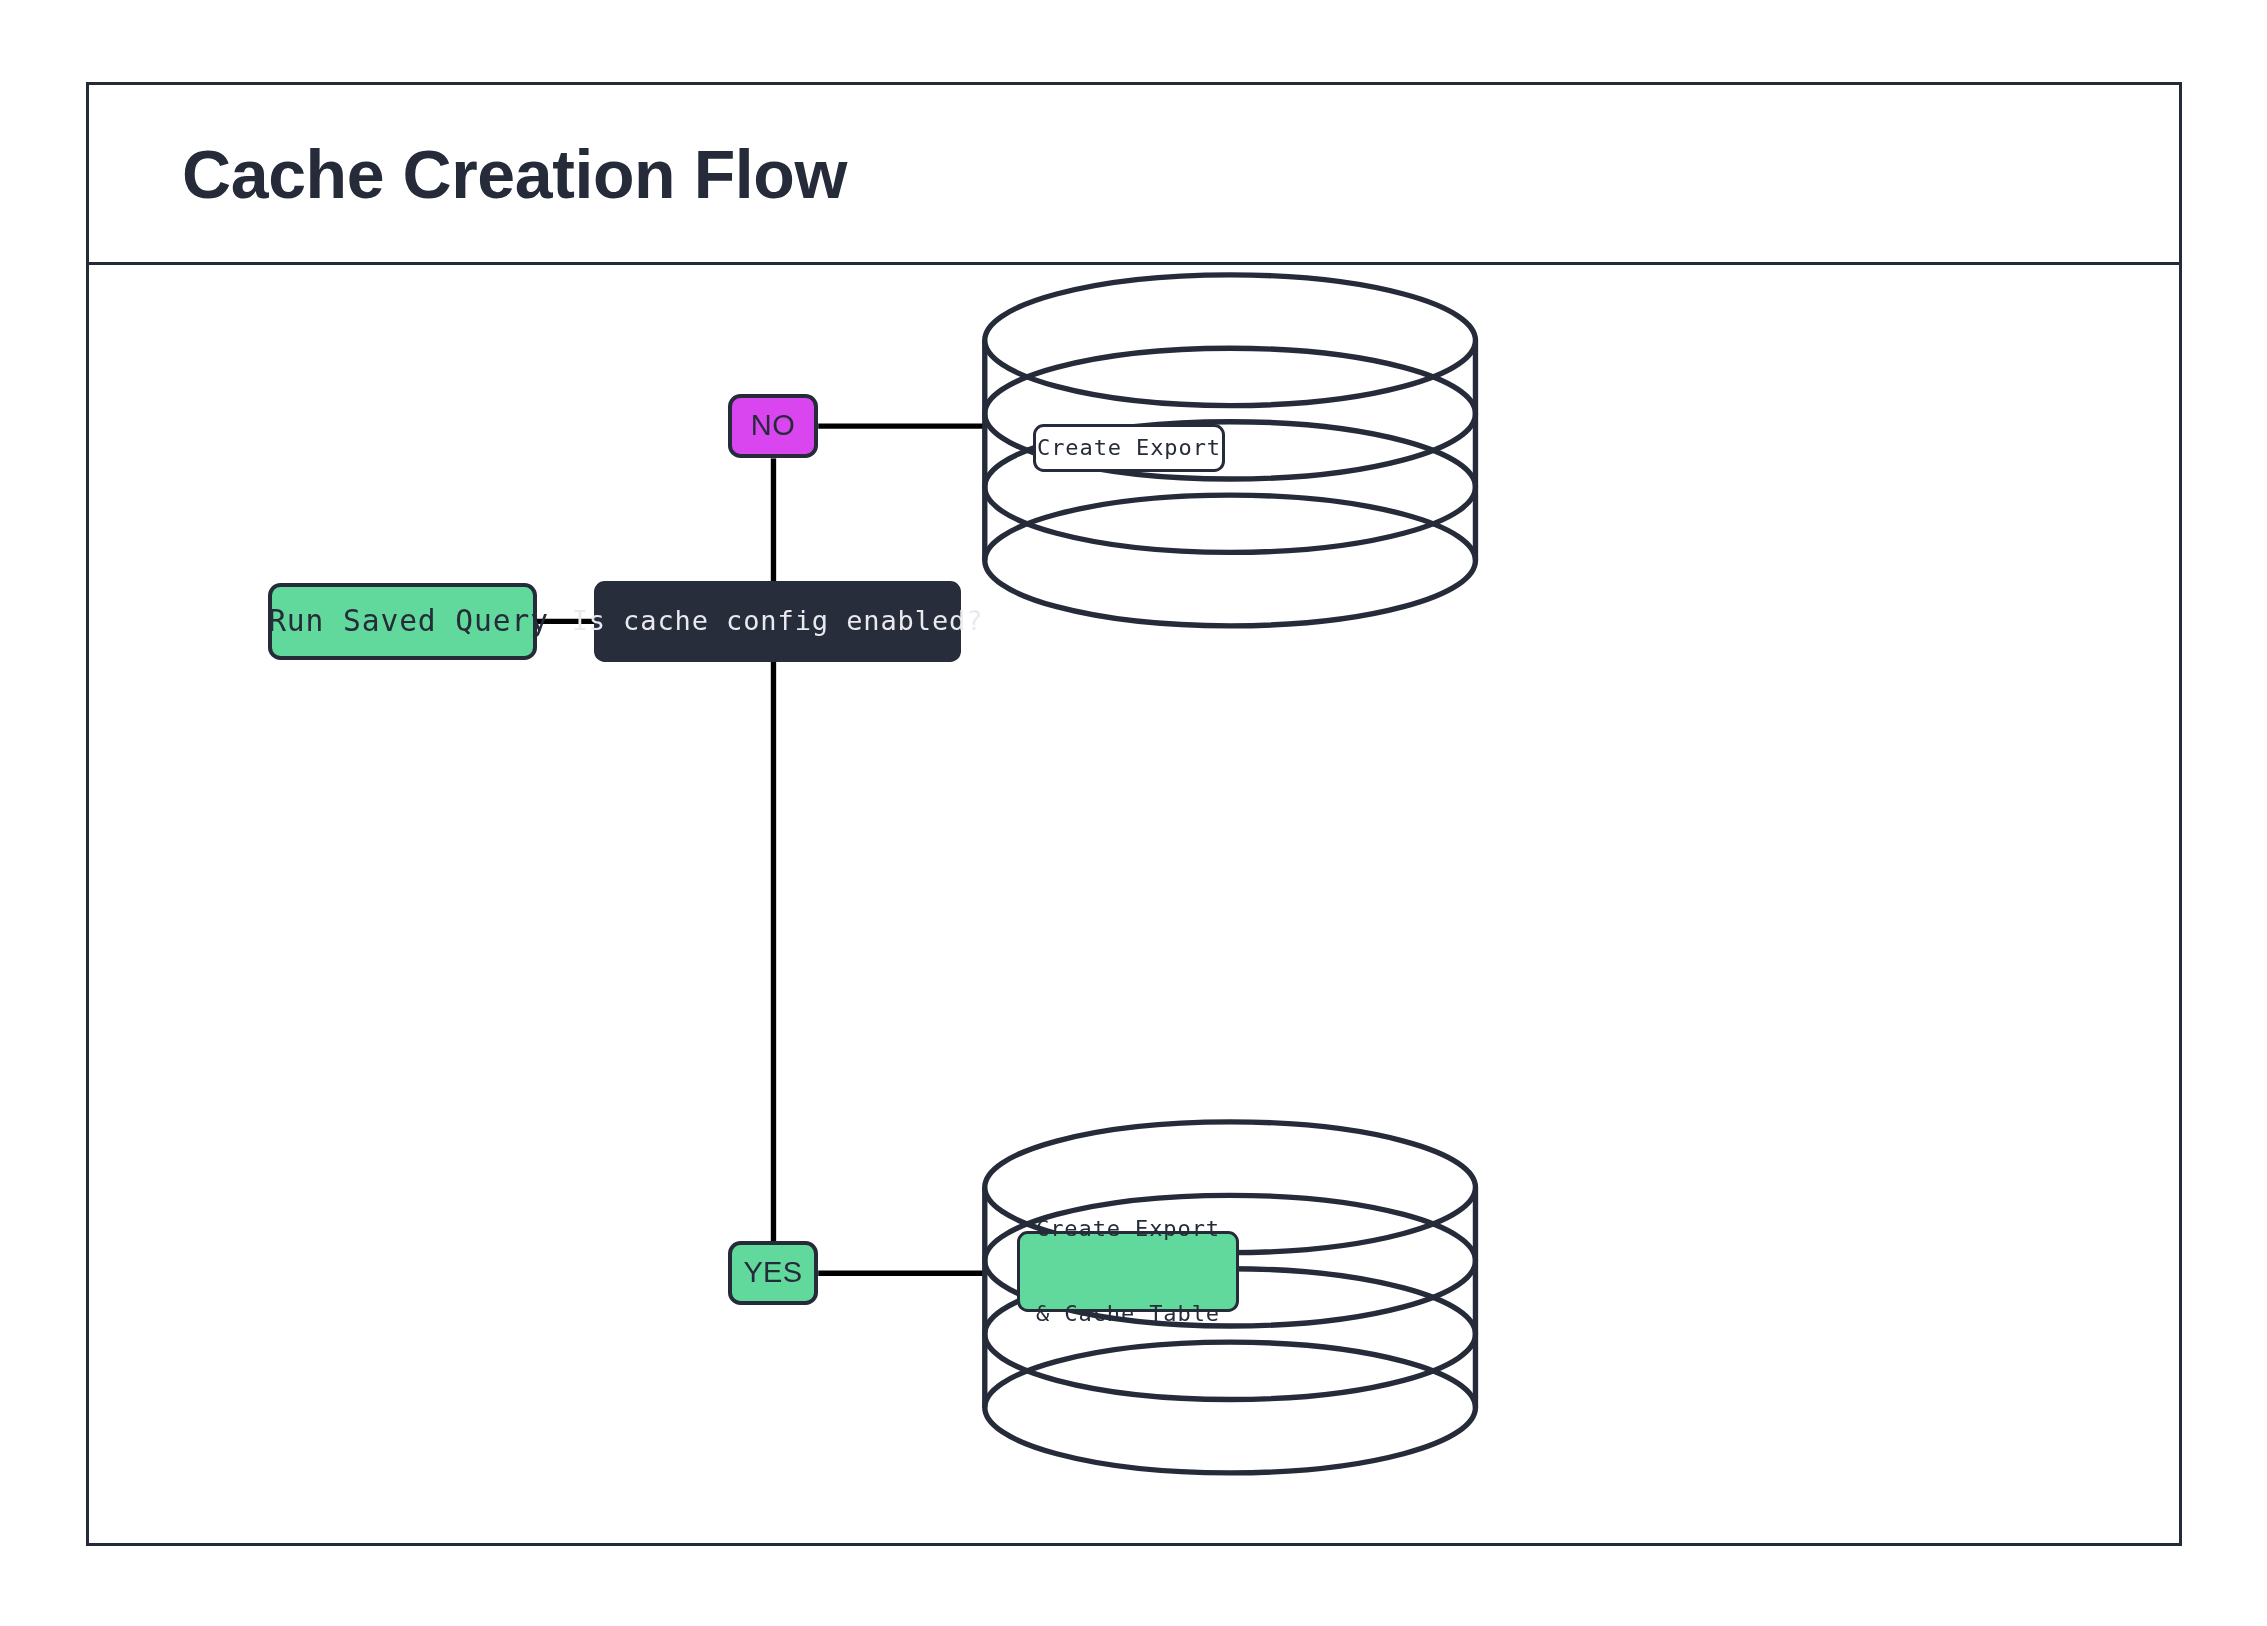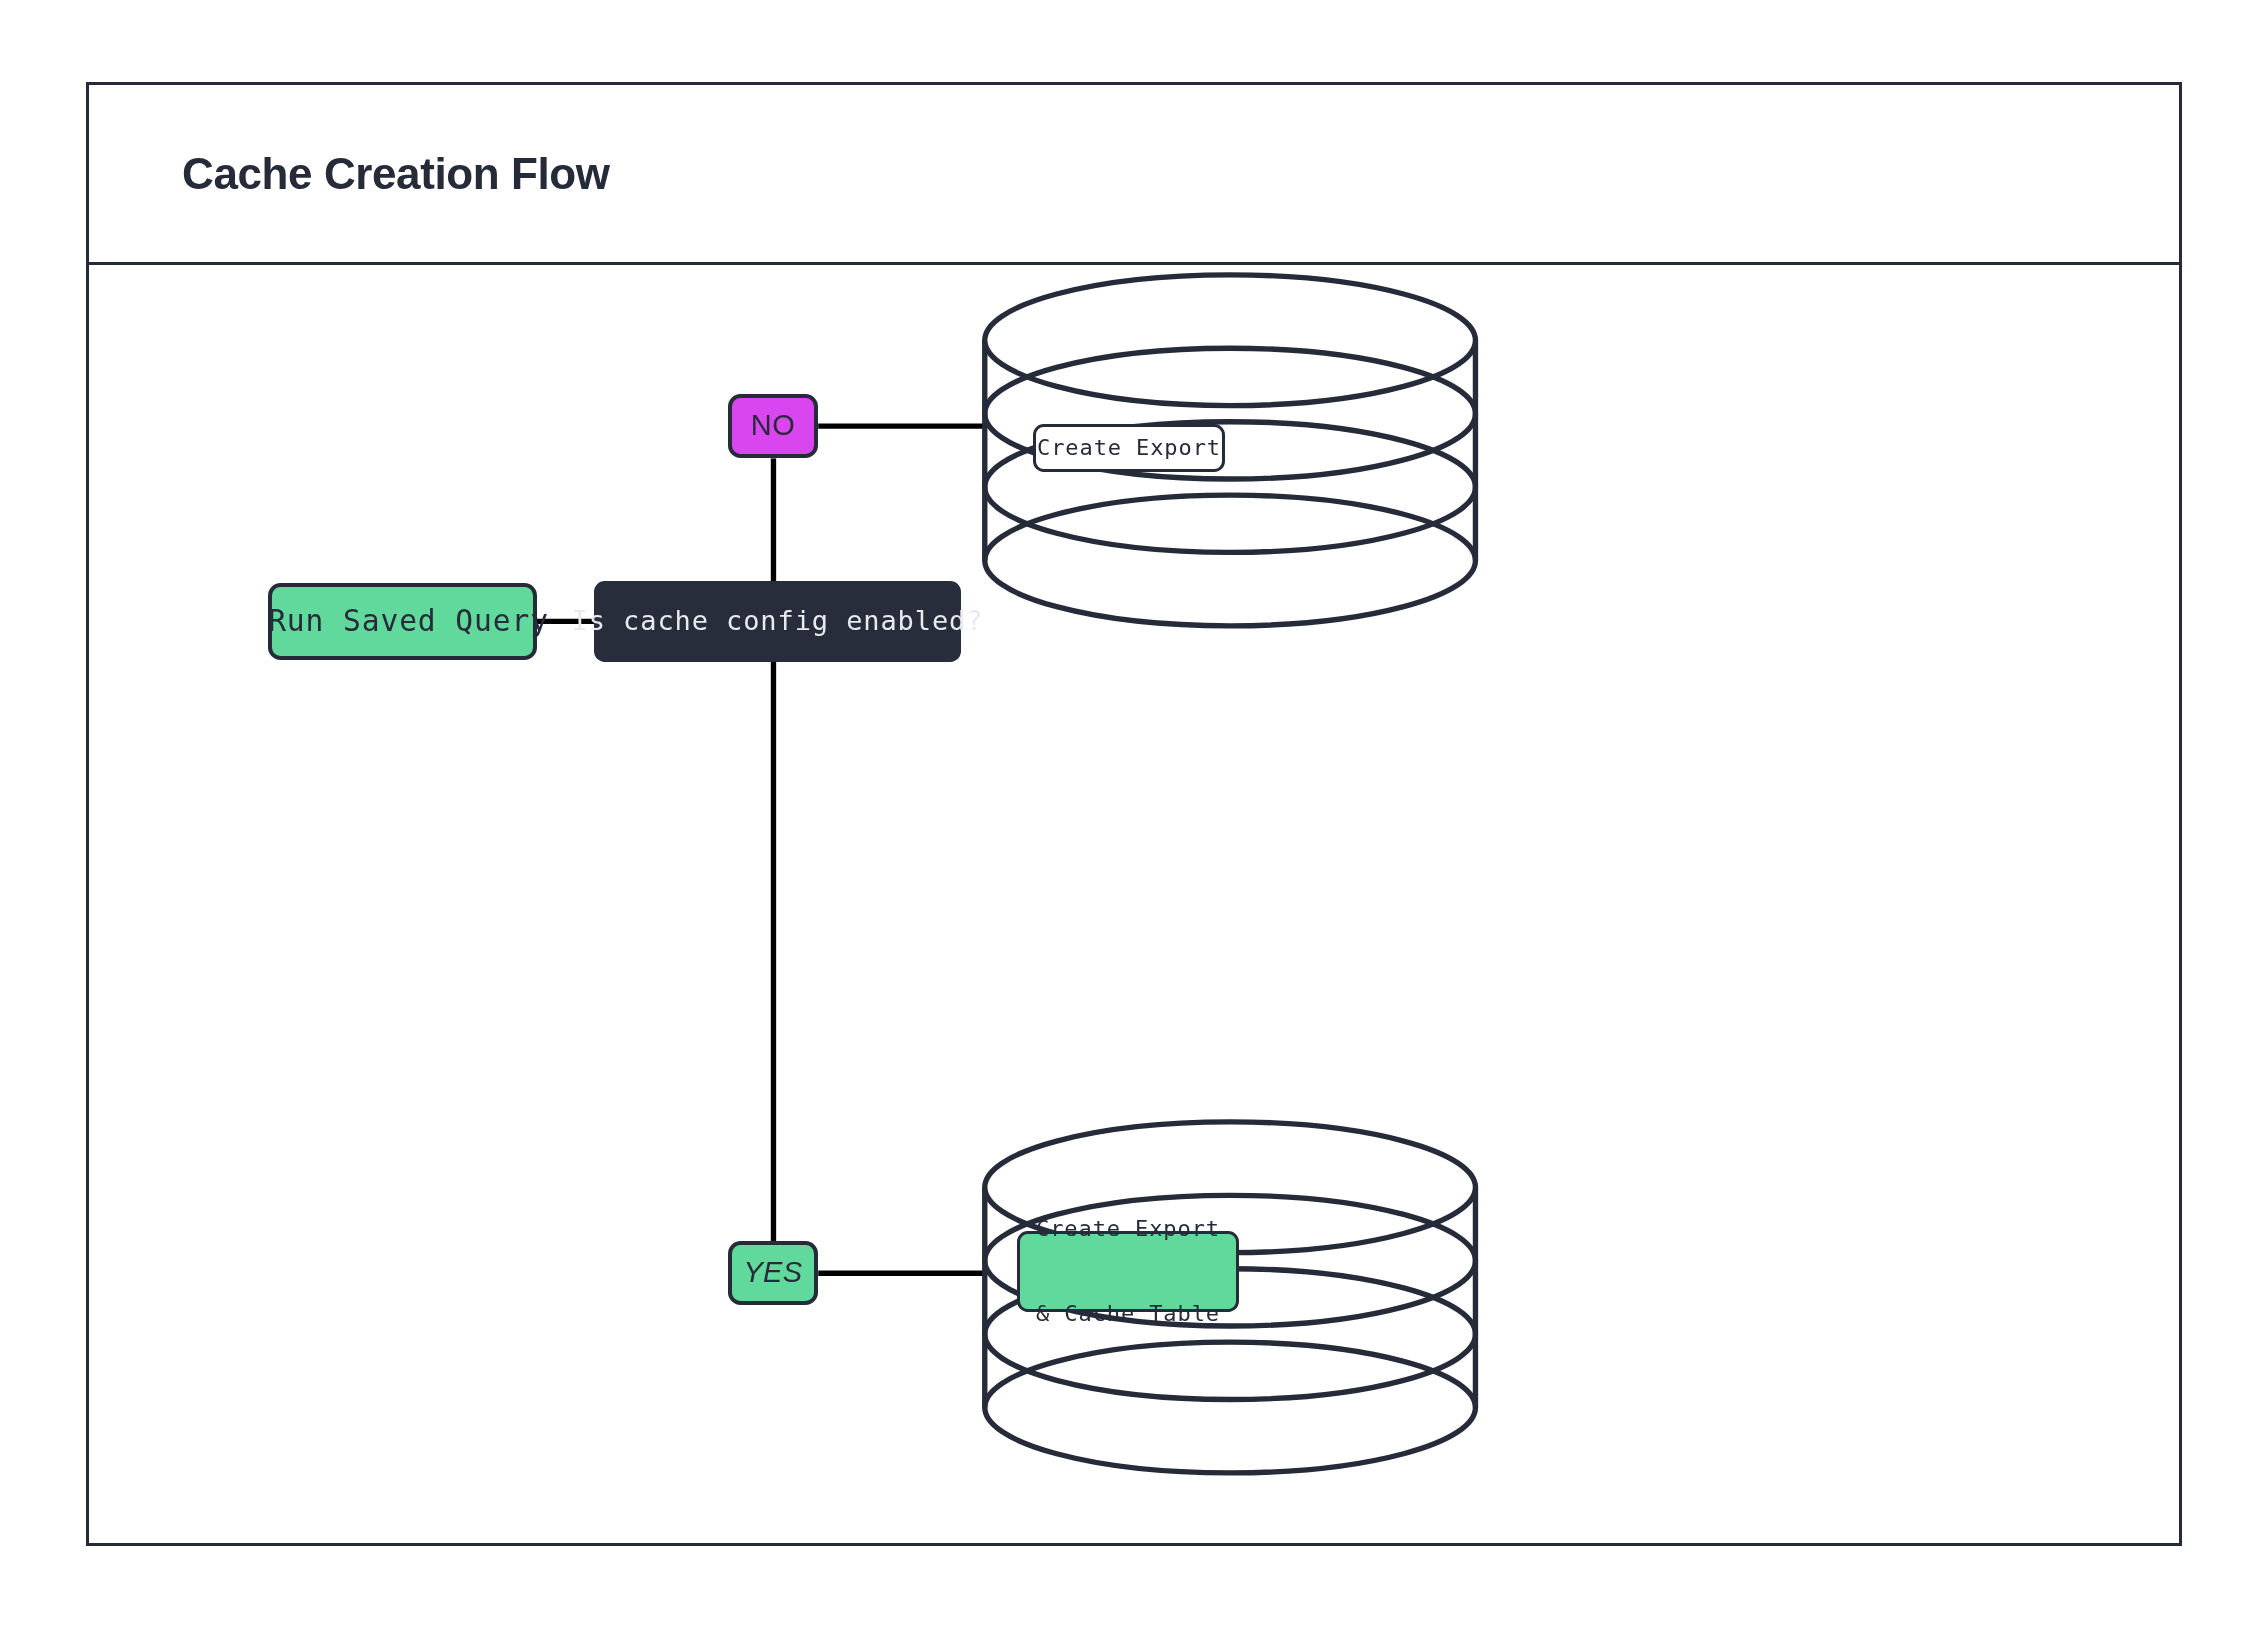--- a/index.html
+++ b/index.html
@@ -41,21 +41,21 @@
     height: 180px;
     border-bottom: 3.6px solid #262B3A;
     box-sizing: border-box;
     display: flex;
     align-items: center;
   }
 
   .frame-title {
     margin-left: 93px;
     font-family: "Liberation Sans", sans-serif;
-    font-size: 44px;
+    font-size: 68px;
     font-weight: bold;
     letter-spacing: -0.4px;
     color: #262B3A;
     white-space: nowrap;
   }
 
   .frame-body {
     position: absolute;
     left: 0;
     top: 180px;
@@ -125,21 +125,20 @@
   }
   .node-label-no {
     left: 639px;
     top: 129px;
     background: #d946ef;
   }
   .node-label-yes {
     left: 639px;
     top: 976px;
     background: #62D99C;
-    font-style: italic;
   }
 
   .db-label {
     border: 3.6px solid #262B3A;
     border-radius: 10.7px;
     font-family: "DejaVu Sans Mono", monospace;
     font-size: 22px;
     letter-spacing: 0.9px;
     color: #262B3A;
   }

